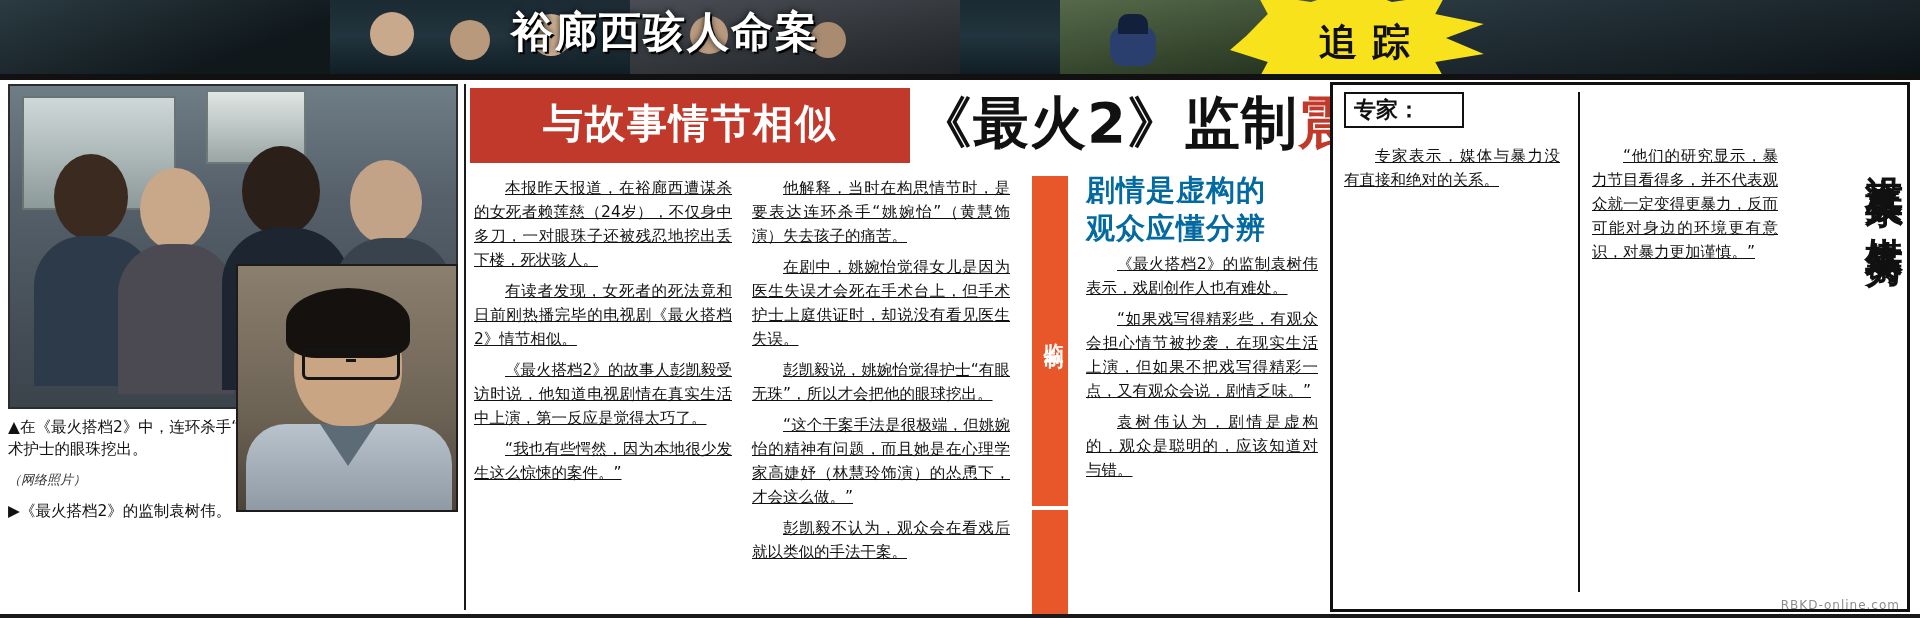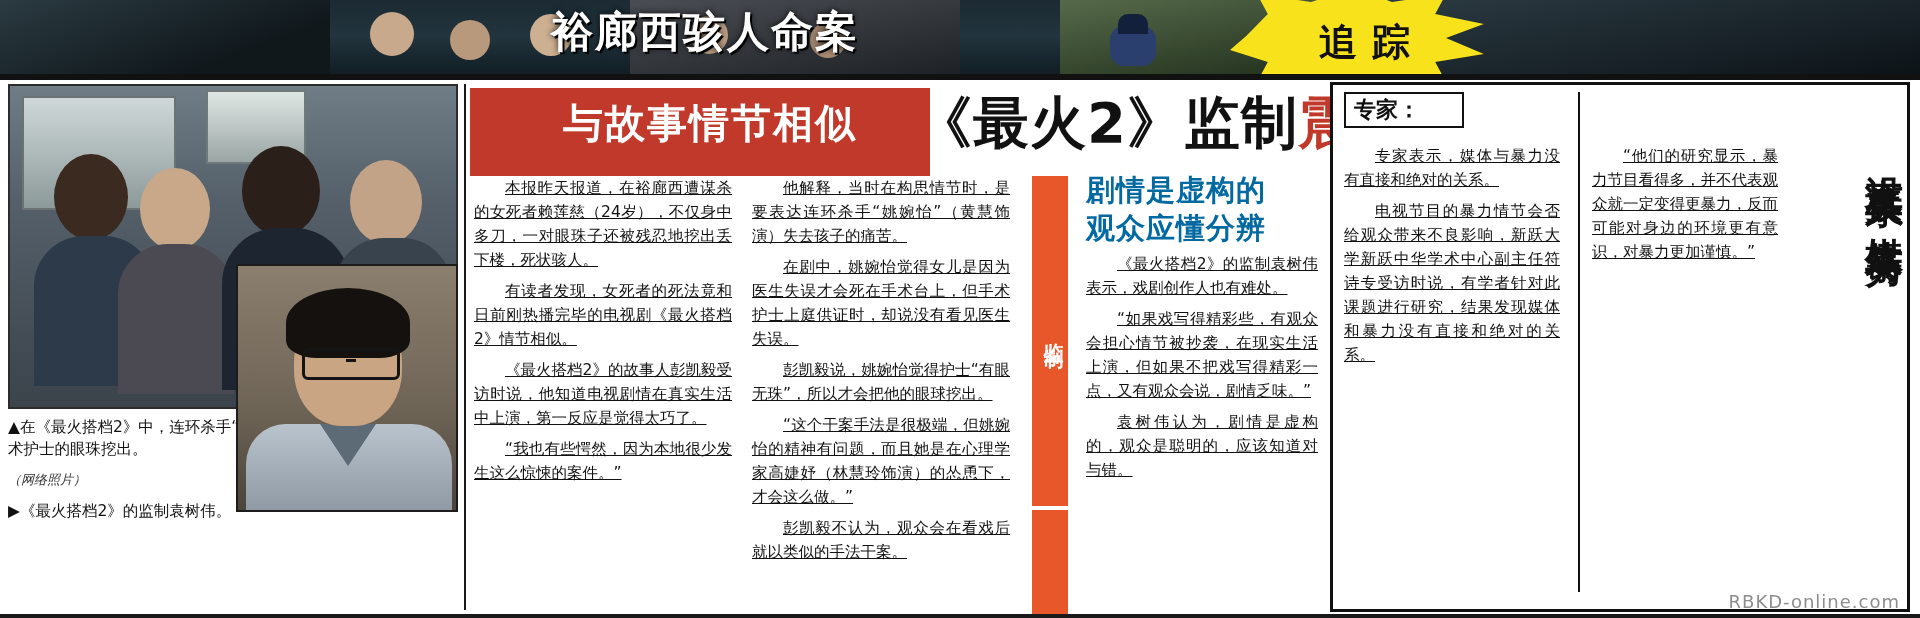--- a/index.html
+++ b/index.html
@@ -59,21 +59,20 @@
     position: absolute;
     left: 0; top: 4px;
     width: 1330px;
     text-align: center;
     color: #ffffff;
     font-family: "DejaVu Sans", sans-serif;
     font-weight: bold;
     font-size: 42px;
     letter-spacing: 2px;
     text-shadow: 0 0 6px rgba(0,0,0,.9), 2px 2px 0 #000;
-    margin-left: 40px;
   }
   .burst {
     position: absolute;
     left: 1230px; top: -12px;
     width: 270px; height: 100px;
   }
   .burst-star {
     position: absolute;
     inset: 0;
     background: #f7e21c;
@@ -218,23 +217,22 @@
 
   
   .headline {
     position: absolute;
     left: 470px; top: 6px;
     width: 1130px; height: 78px;
   }
   .hl-red {
     position: absolute;
     left: 0; top: 2px;
-    width: 440px; height: 88px;
+    width: 440px; height: 75px;
     background: #c0392b;
-    padding-left: 20px;
   }
   .hl-red span {
     display: block;
     color: #fff;
     font-weight: bold;
     font-size: 40px;
     letter-spacing: 2px;
     text-align: center;
     line-height: 70px;
     font-family: "DejaVu Sans", sans-serif;
@@ -351,21 +349,21 @@
     display: flex;
     gap: 6px;
   }
   .col-e {
     left: 1592px; top: 64px; width: 186px;
   }
 
   .watermark {
     position: absolute;
     right: 20px; bottom: 6px;
-    font-size: 18px;
+    font-size: 12px;
     color: #8d8d8d;
     letter-spacing: 1px;
     font-family: "DejaVu Sans", sans-serif;
     margin-top: 40px;
   }
 
   .bottom-rule {
     position: absolute;
     left: 0; bottom: 0;
     width: 1920px; height: 4px;
@@ -471,21 +469,20 @@
       <p>《最火搭档2》的监制袁树伟表示，戏剧创作人也有难处。</p>
       <p>“如果戏写得精彩些，有观众会担心情节被抄袭，在现实生活上演，但如果不把戏写得精彩一点，又有观众会说，剧情乏味。”</p>
       <p>袁树伟认为，剧情是虚构的，观众是聪明的，应该知道对与错。</p>
     </div>
 
     <div class="rbox"></div>
     <div class="expert-tag">专家：</div>
 
     <div class="col col-d">
       <p>专家表示，媒体与暴力没有直接和绝对的关系。</p>
-      <p>电视节目的暴力情节会否给观众带来不良影响，新跃大学新跃中华学术中心副主任符诗专受访时说，有学者针对此课题进行研究，结果发现媒体和暴力没有直接和绝对的关系。</p>
     </div>
 
     <div class="vrule-right"></div>
 
     <div class="col col-e">
       <p>“他们的研究显示，暴力节目看得多，并不代表观众就一定变得更暴力，反而可能对身边的环境更有意识，对暴力更加谨慎。”</p>
     </div>
 
     <div class="vert-head">没直接关系 媒体与暴力</div>
 

